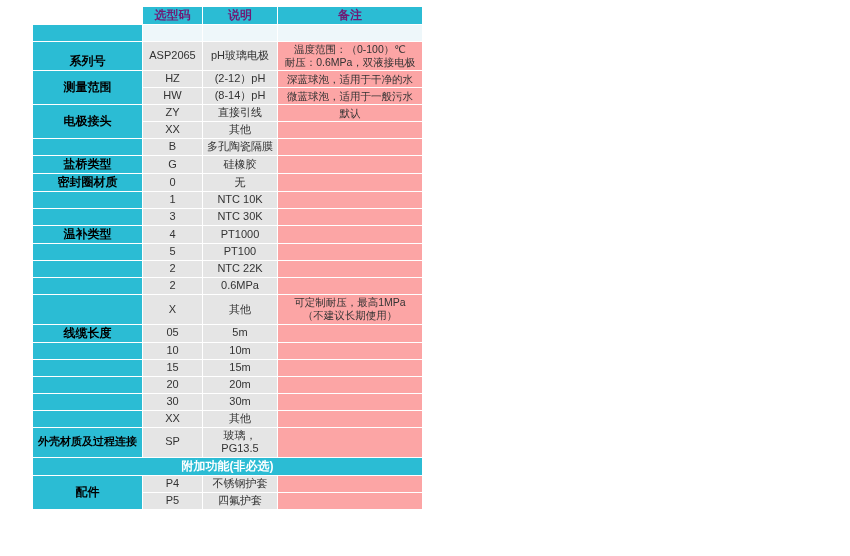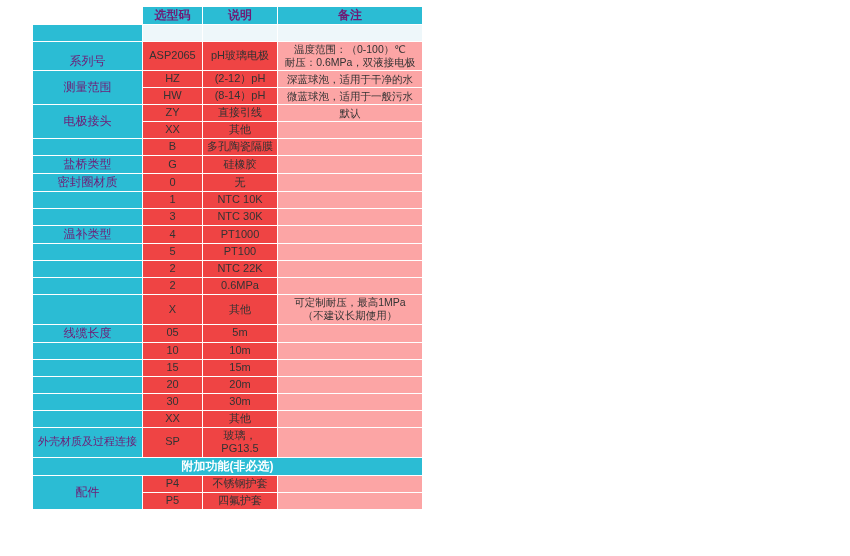--- a/index.html
+++ b/index.html
@@ -46,32 +46,32 @@
     height: 24px;
   }
   .hdr td.blank {
     background: #ffffff;
     border-color: #ffffff;
   }
 
   
   .lbl {
     background: #2bbcd4;
-    color: #701a75;
-    font-weight: normal;
+    color: #000000;
+    font-weight: bold;
     font-size: 12px;
     margin-left: 48px;
   }
   .lbl-empty {
     background: #2bbcd4;
     border-color: #2bbcd4;
   }
   
   .cell {
-    background: #ef4444;
+    background: #e5e5e5;
   }
   .cell-note {
     background: #fca5a5;
     font-size: 10.5px;
   }
   .cell-blank {
     background: #eef7fa;
   }
   .multi {
     font-size: 10.5px;

